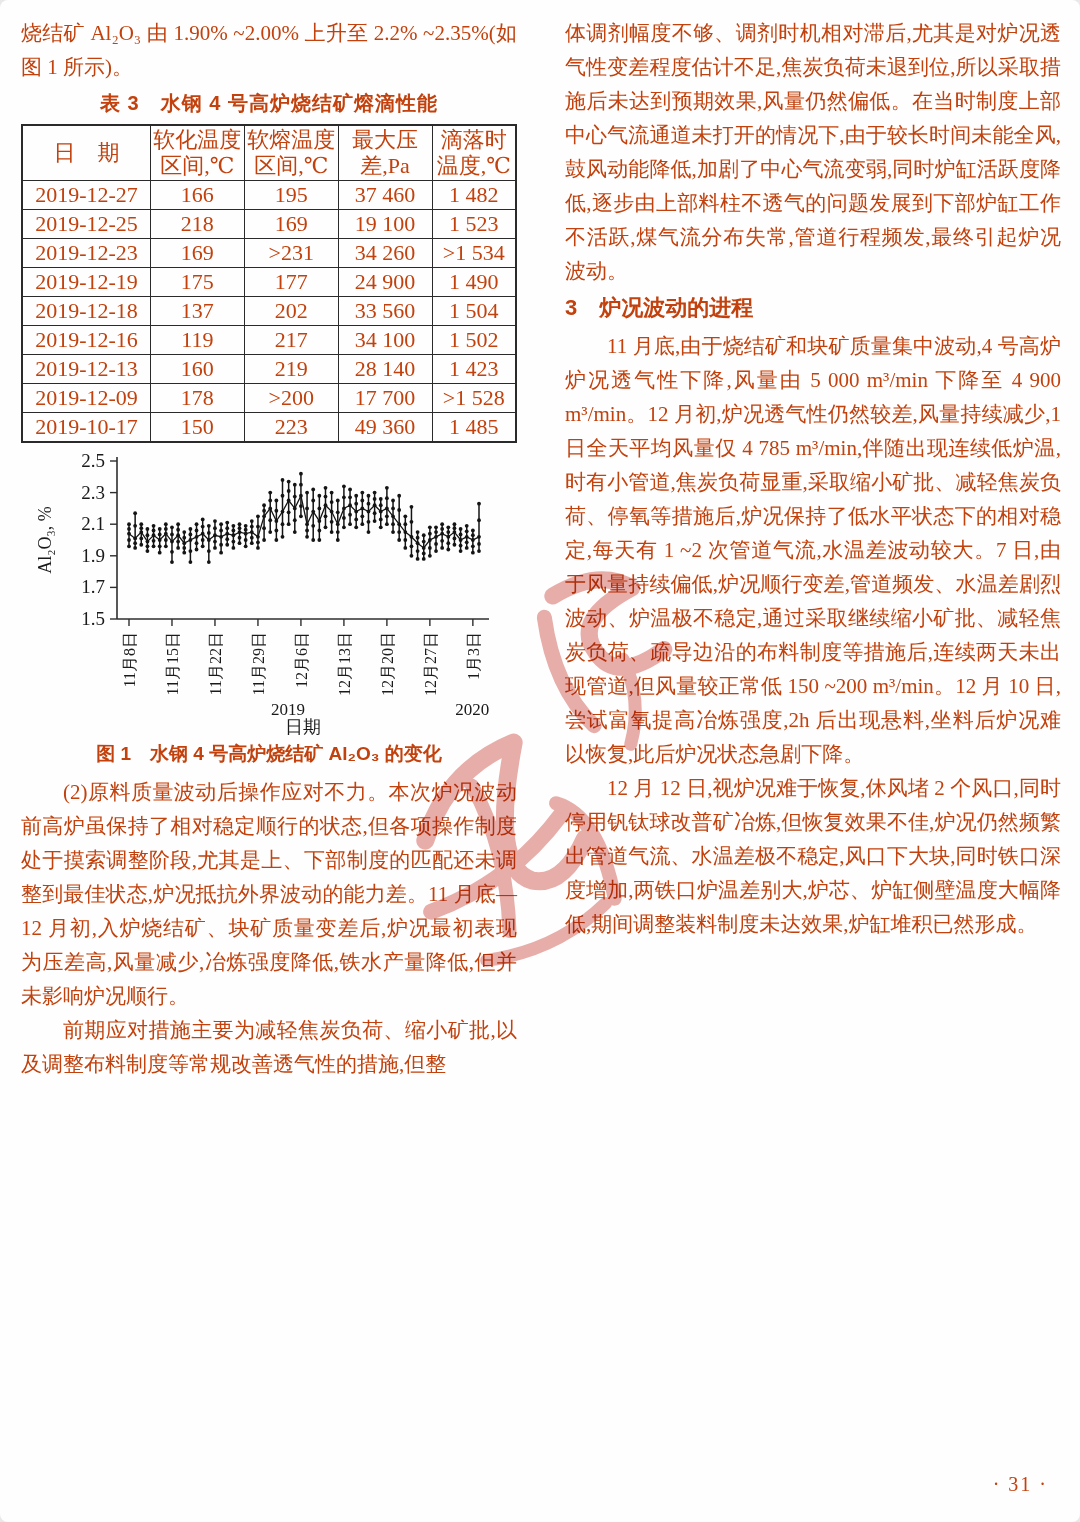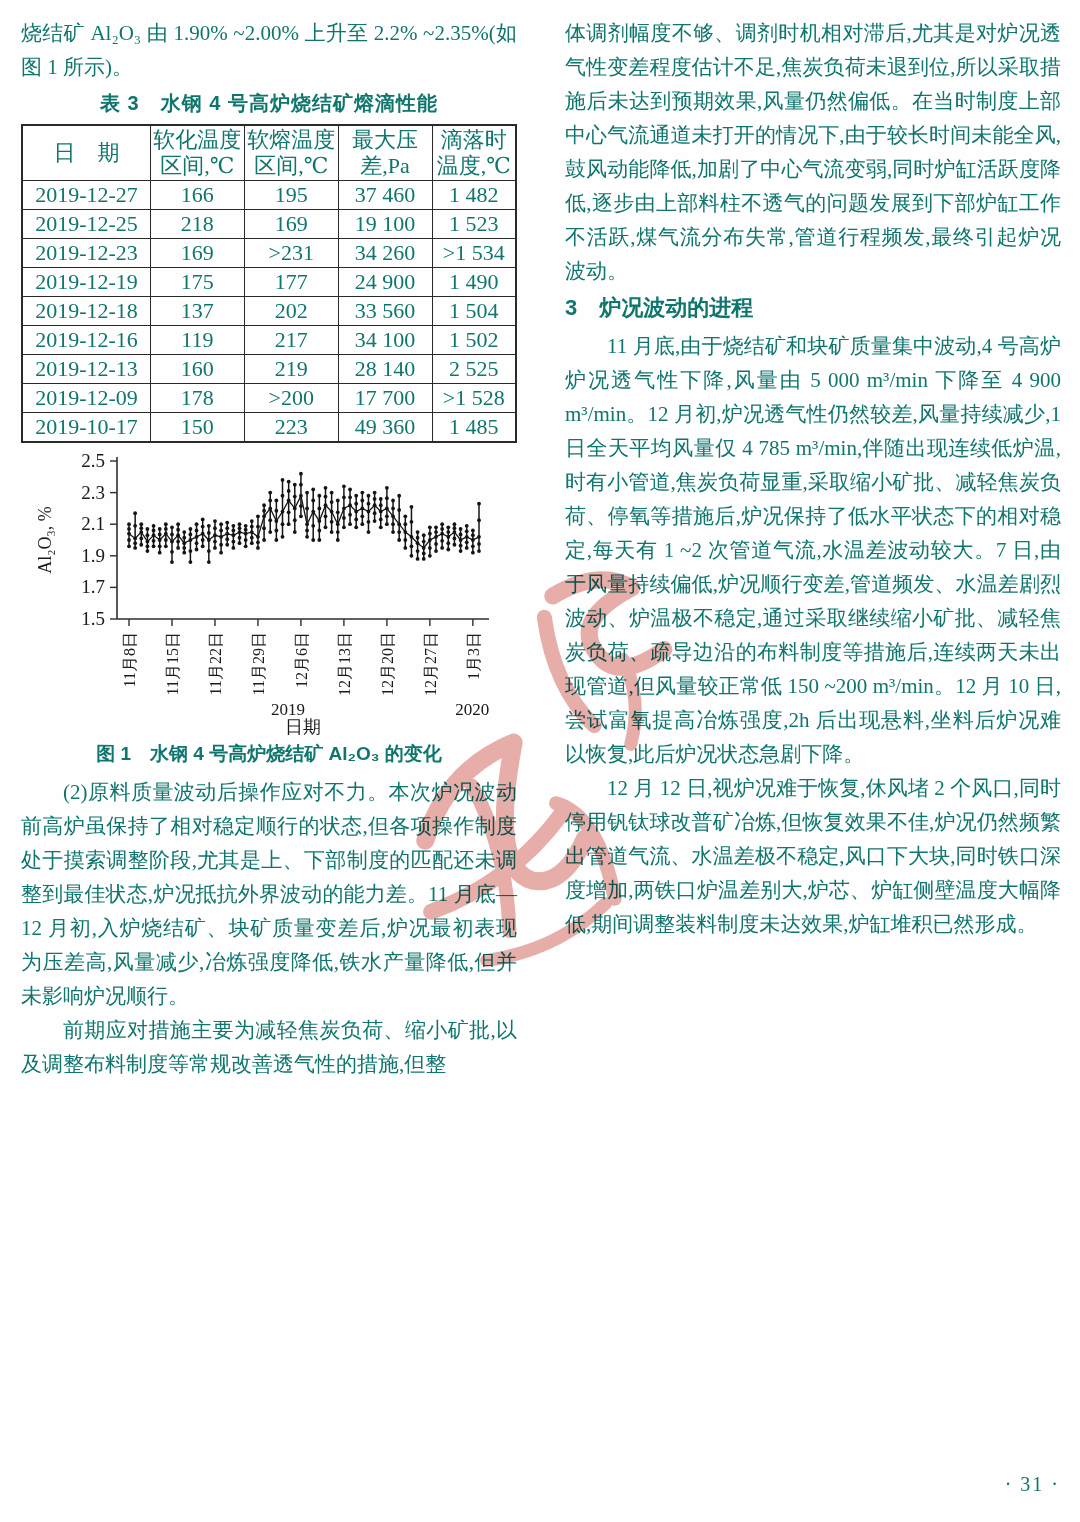--- a/index.html
+++ b/index.html
@@ -3,22 +3,23 @@
 <meta charset="utf-8">
 <style>
   html,body{margin:0;padding:0;}
   body{background:#e8e8e8;}
   .page{
     position:relative;
     width:1080px;height:1522px;
     margin:0 auto;
     background:#fefefe;
     font-family:"Liberation Serif","DejaVu Serif",serif;
-    color:#0f766e;
+    color:#c2410c;
     overflow:hidden;
+    border-radius:8px;
   }
   .columns{
     display:flex;
     gap:48px;
     padding:16px 21px 0 21px;
   }
   .col{width:496px;flex:0 0 496px;}
   p.body{
     font-size:21px;
     line-height:34px;
@@ -61,21 +62,21 @@
     margin:2px 0 8px 0;
   }
   .section-heading{
     font-family:"Liberation Sans","DejaVu Sans",sans-serif;
     font-weight:bold;
     font-size:22px;
     margin:5px 0 6px 0;
   }
   .page-number{
     position:absolute;
-    right:20px;bottom:26px;
+    right:32px;bottom:26px;
     font-size:20px;
     letter-spacing:2px;
   }
   .watermark{
     position:absolute;
     left:352px;top:566px;
     width:380px;height:420px;
     pointer-events:none;
     mix-blend-mode:multiply;
   }
@@ -165,21 +166,21 @@
               <td>119</td>
               <td>217</td>
               <td>34 100</td>
               <td>1 502</td>
             </tr>
             <tr>
               <td>2019-12-13</td>
               <td>160</td>
               <td>219</td>
               <td>28 140</td>
-              <td>2 525</td>
+              <td>1 423</td>
             </tr>
             <tr>
               <td>2019-12-09</td>
               <td>178</td>
               <td>&gt;200</td>
               <td>17 700</td>
               <td>&gt;1 528</td>
             </tr>
             <tr>
               <td>2019-10-17</td>

